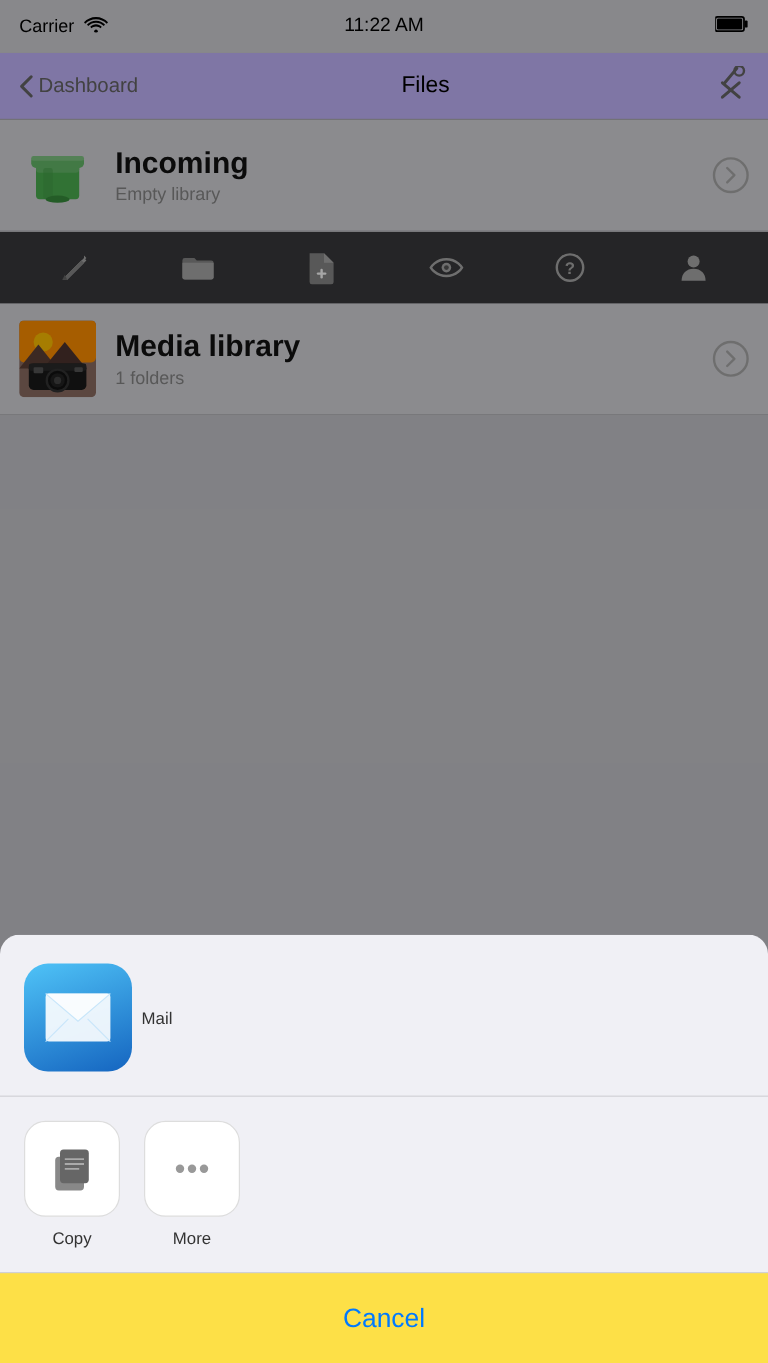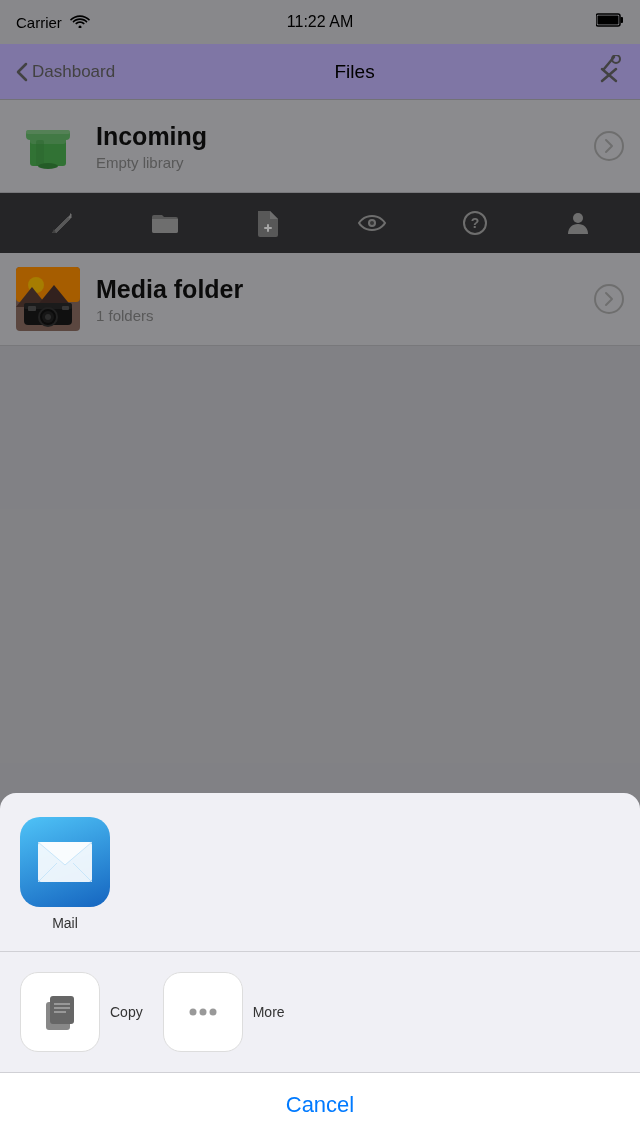--- a/index.html
+++ b/index.html
@@ -147,21 +147,21 @@
       padding: 24px 20px 20px 20px;
       border-bottom: 1px solid #d0d0d5;
     }
     .share-apps-row {
       display: flex;
       gap: 20px;
       align-items: flex-start;
     }
     .share-app-item {
       display: flex;
-      flex-direction: column;
+      flex-direction: row;
       align-items: center;
       gap: 8px;
       cursor: pointer;
     }
     .share-app-icon {
       width: 90px;
       height: 90px;
       border-radius: 20px;
       display: flex;
       align-items: center;
@@ -181,21 +181,21 @@
       background: #f0f0f5;
       padding: 20px;
     }
     .share-actions-row {
       display: flex;
       gap: 20px;
       align-items: flex-start;
     }
     .action-item {
       display: flex;
-      flex-direction: row;
+      flex-direction: column;
       align-items: center;
       gap: 10px;
       cursor: pointer;
     }
     .action-icon-circle {
       width: 80px;
       height: 80px;
       border-radius: 18px;
       background: #fff;
       border: 1px solid #ddd;
@@ -203,22 +203,22 @@
       align-items: center;
       justify-content: center;
     }
     .action-label {
       font-size: 14px;
       color: #333;
     }
 
     
     .cancel-btn {
-      background: #ffffff;
-      height: 64px;
+      background: #fde047;
+      height: 76px;
       display: flex;
       align-items: center;
       justify-content: center;
       cursor: pointer;
       border-top: 1px solid #d0d0d5;
     }
     .cancel-label {
       font-size: 22px;
       color: #007aff;
       font-weight: 400;
@@ -376,21 +376,21 @@
         <circle cx="32" cy="50" r="9" fill="#111" stroke="#333" stroke-width="2"></circle>
         <circle cx="32" cy="50" r="6" fill="#222"></circle>
         <circle cx="32" cy="50" r="3" fill="#444"></circle>
 
         <rect x="12" y="39" width="8" height="5" rx="1" fill="#555"></rect>
 
         <rect x="46" y="39" width="7" height="4" rx="1" fill="#555"></rect>
       </svg>
     </div>
     <div class="file-info">
-      <div class="file-name">Media folder</div>
+      <div class="file-name">Media library</div>
       <div class="file-sub">1 folders</div>
     </div>
     <div class="chevron-circle">
       <svg width="10" height="16" viewBox="0 0 10 16">
         <path d="M2 2L8 8L2 14" stroke="#aaa" stroke-width="2" fill="none" stroke-linecap="round" stroke-linejoin="round"></path>
       </svg>
     </div>
   </div>
 </div>
 

